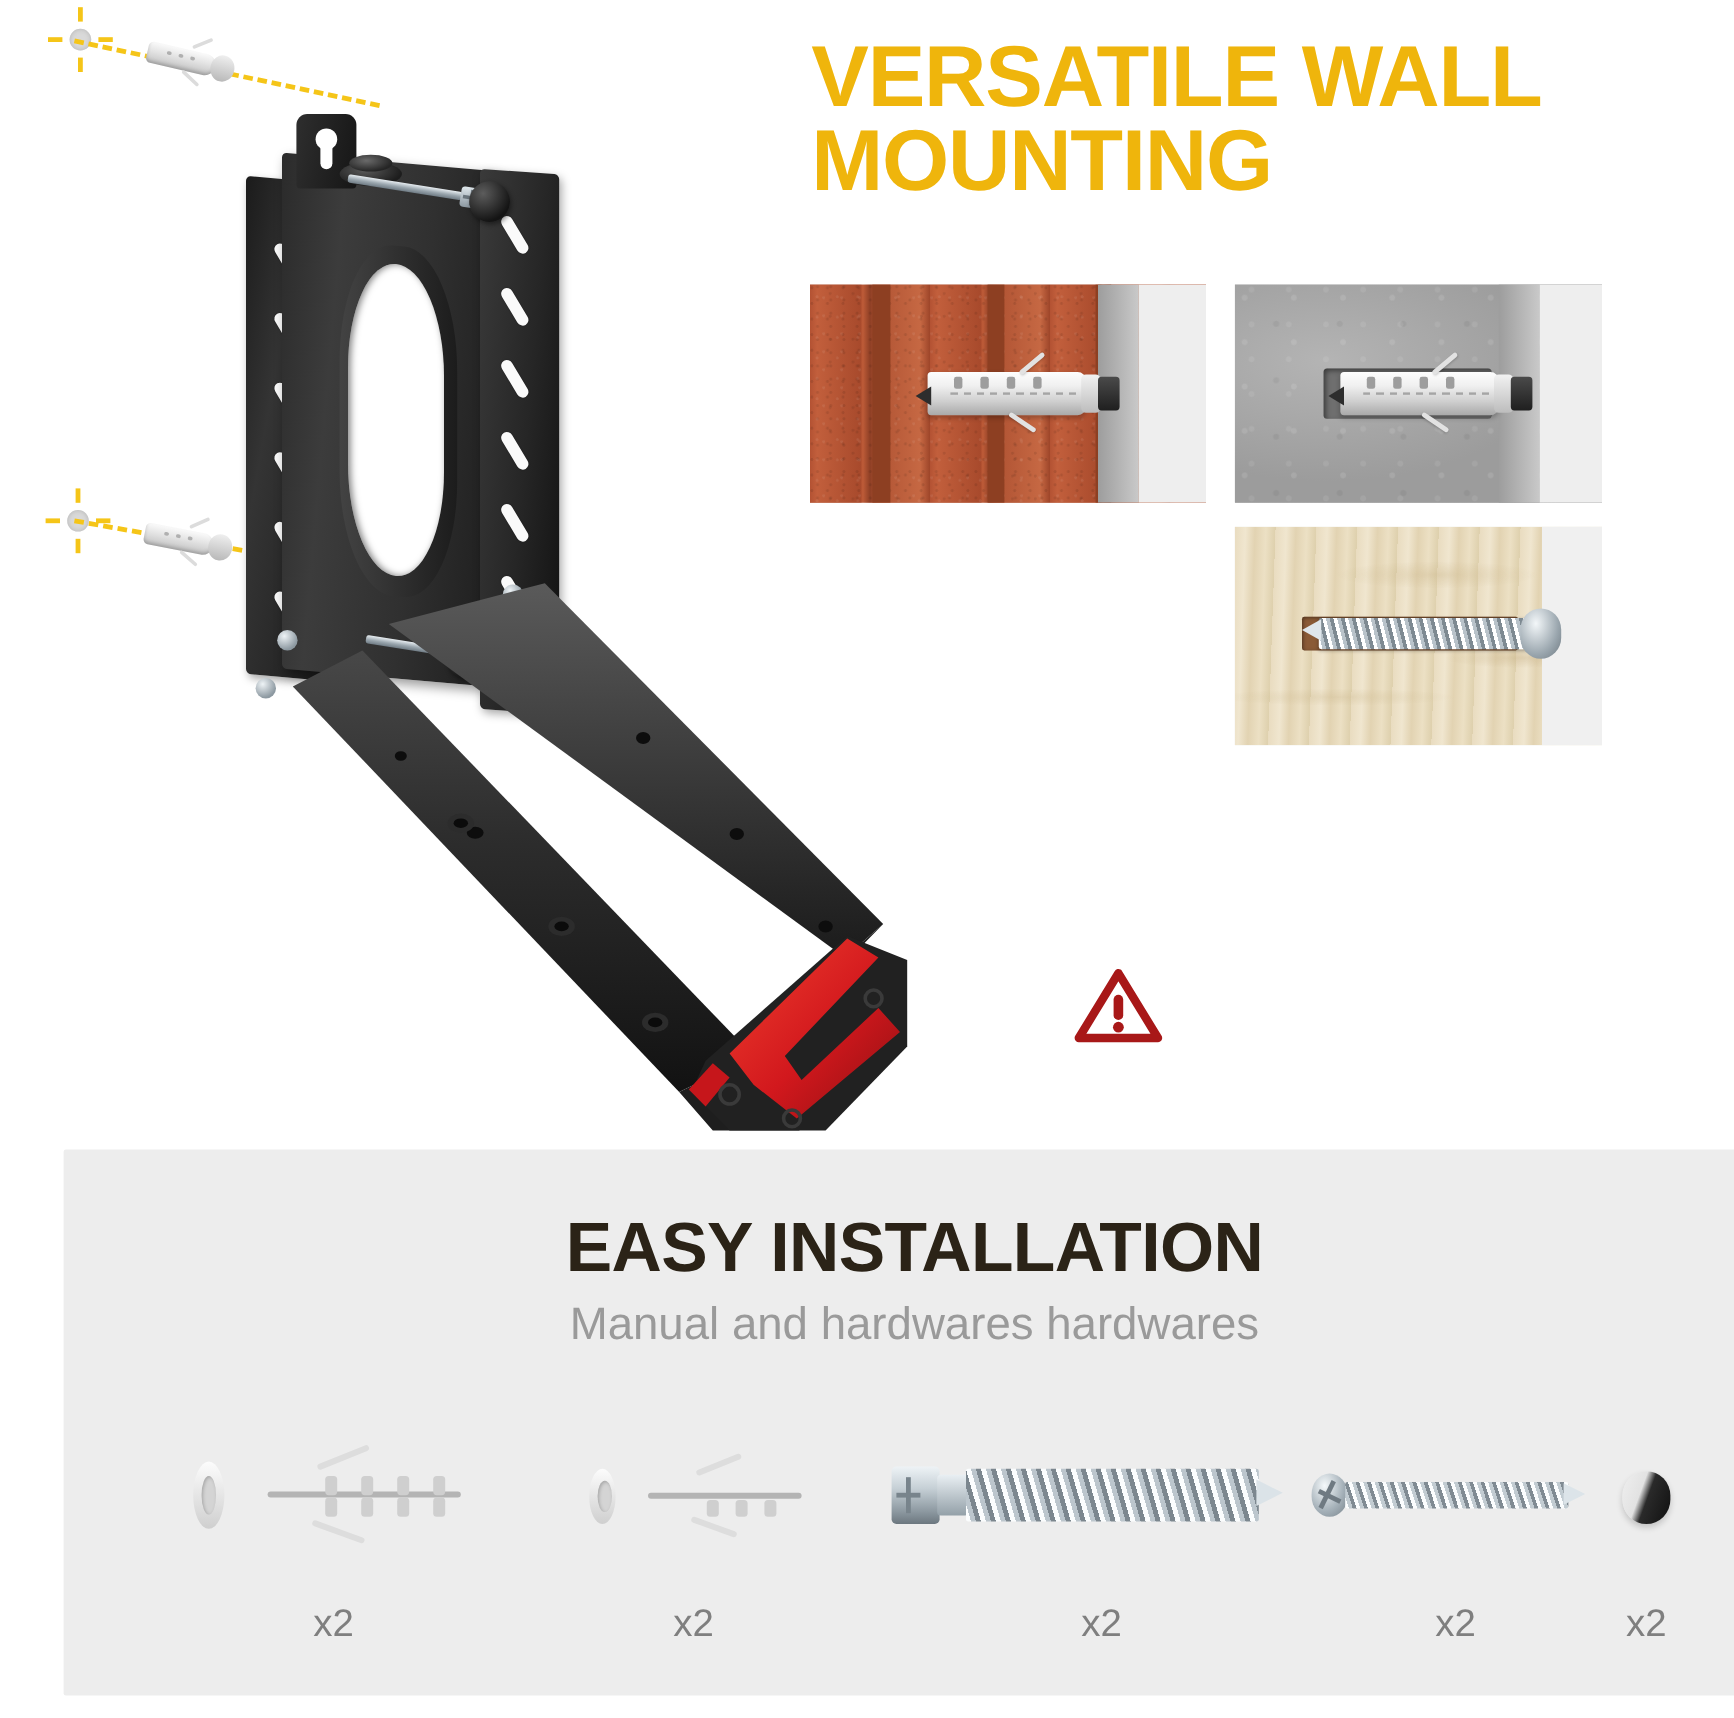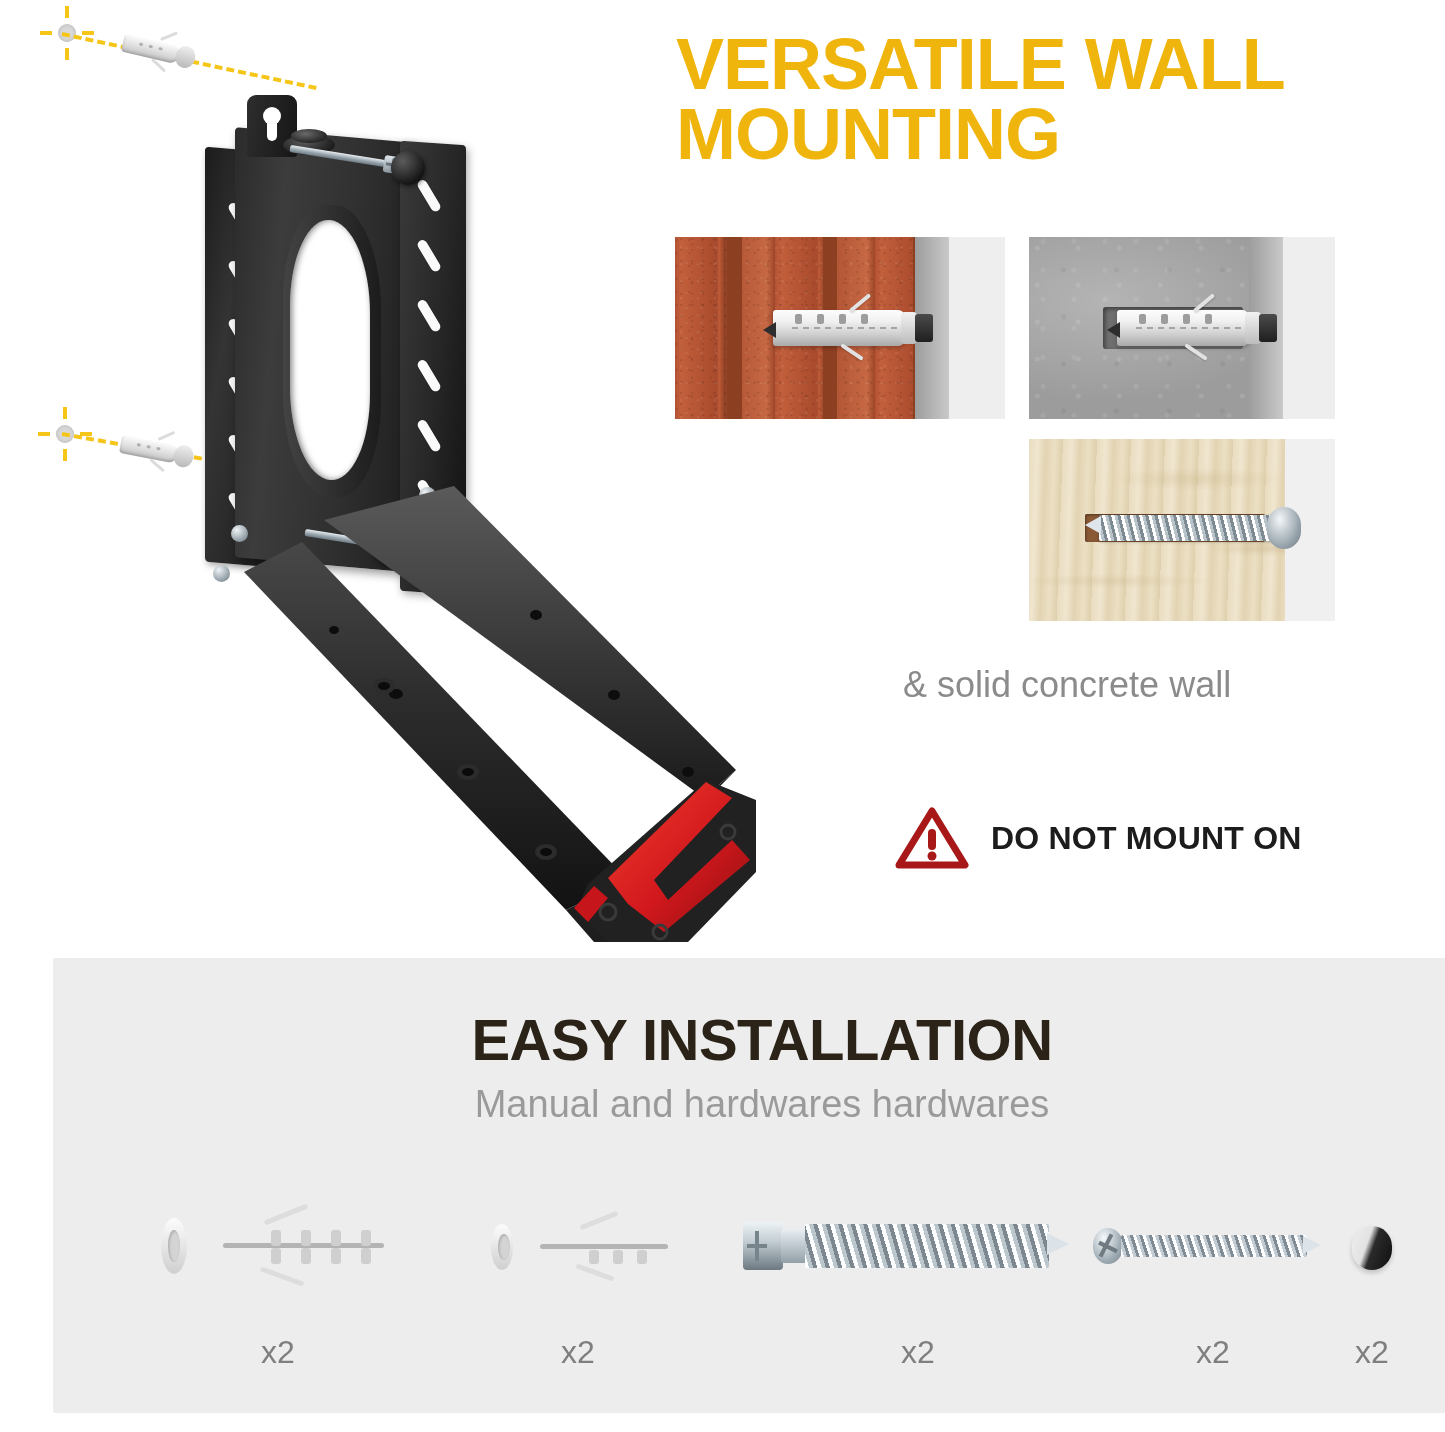--- a/index.html
+++ b/index.html
@@ -443,33 +443,32 @@
     <div class="wall-white-strip" style="width:50px;background:#f0f0f0"></div>
     <div class="wood-slot" style="left:56px;top:75px;width:180px;height:28px;border-radius:2px"></div>
     <div class="screw" style="left:70px;top:70px;width:200px;height:38px;">
       <div class="thread" style="width:176px;top:6px;height:26px;"></div>
       <div class="pt"></div>
       <div class="panhead" style="left:168px;top:-2px;width:34px;height:42px;"></div>
     </div>
   </div>
 
   <div class="support-text">
-    <div>&amp; solid concrete wall</div>
   </div>
 
   <div class="warning">
     <span class="warn-icon">
       <svg width="74" height="66" viewBox="0 0 74 66">
         <path d="M37 6 L70 60 L4 60 Z" fill="none" stroke="#a81818" stroke-width="7" stroke-linejoin="round"></path>
         <rect x="33" y="24" width="8" height="21" rx="4" fill="#a81818"></rect>
         <circle cx="37" cy="51" r="4.5" fill="#a81818"></circle>
       </svg>
     </span>
     <span class="warn-text">
-      <span>DO NOT MOUNT ON</span><br>
+      <br>
     </span>
   </div>
 
   <div class="bottom-panel">
     <div class="install-title">EASY INSTALLATION</div>
     <div class="install-sub">Manual and hardwares hardwares</div>
 
     <div class="parts-row">
 
       <div class="part" style="left:100px;top:0;width:250px;">

